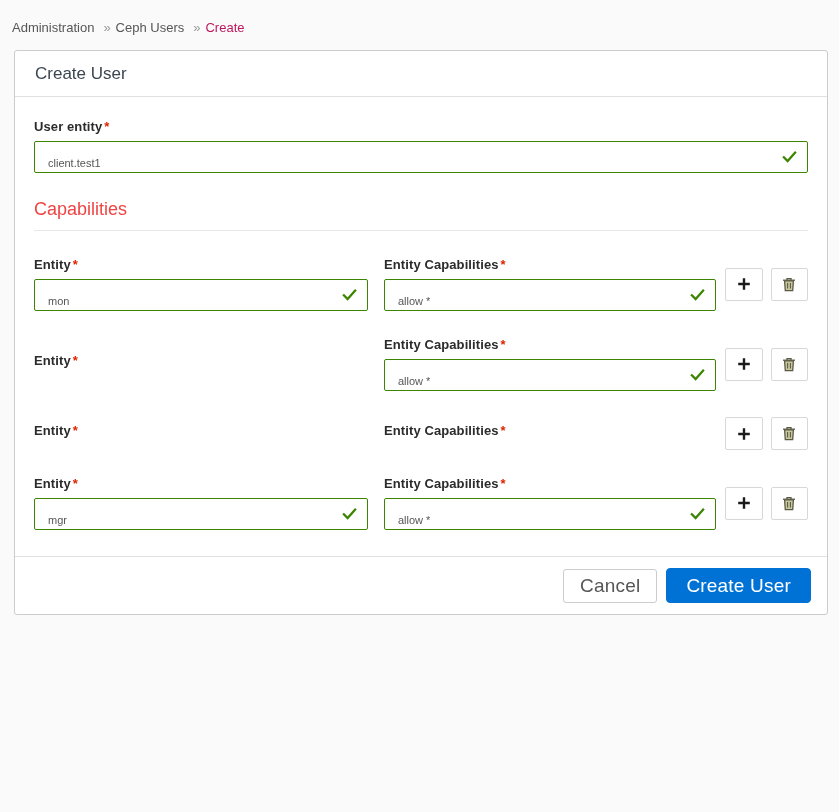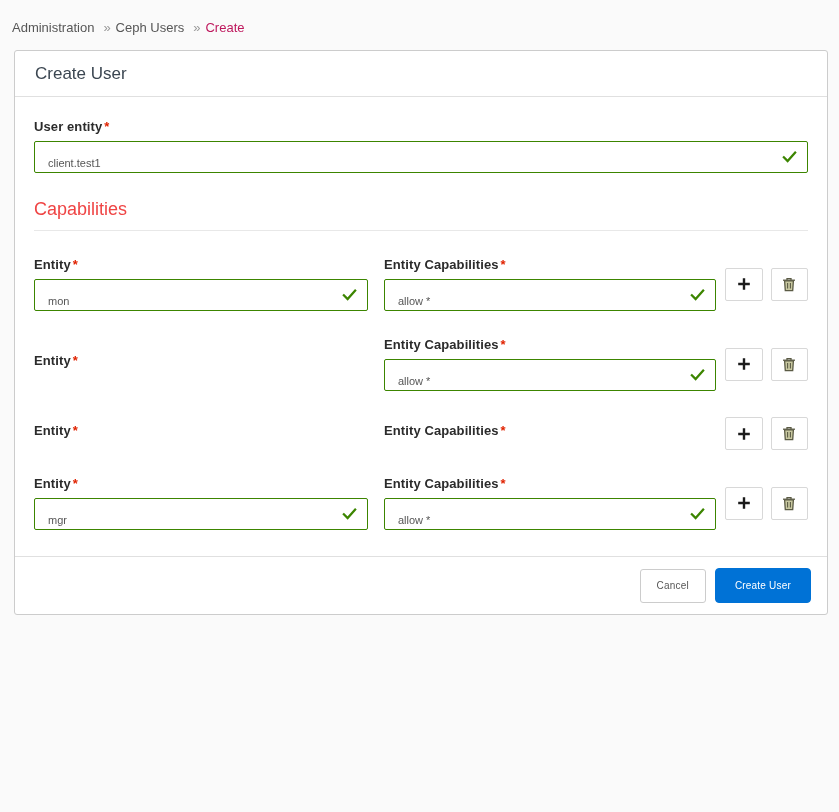--- a/index.html
+++ b/index.html
@@ -141,21 +141,21 @@
     border-top: 1px solid #e0e0e0;
     height: 58px;
     display: flex;
     align-items: center;
     justify-content: flex-end;
     padding: 0 16px;
     gap: 9px;
   }
   .btn {
     font-family: "Liberation Sans", sans-serif;
-    font-size: 10px;
+    font-size: 19px;
     border-radius: 3px;
     cursor: pointer;
     height: 34px;
     padding: 0 16px;
     letter-spacing: .2px;
   }
   .btn-outline {
     background: #ffffff;
     border: 1px solid #cccccc;
     color: #565656;

